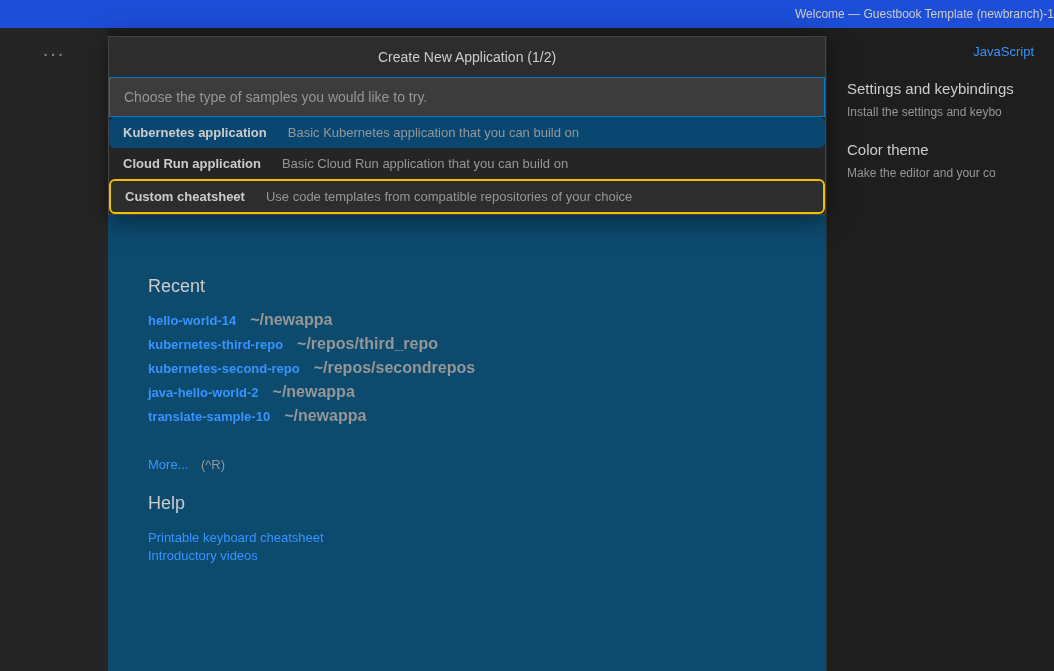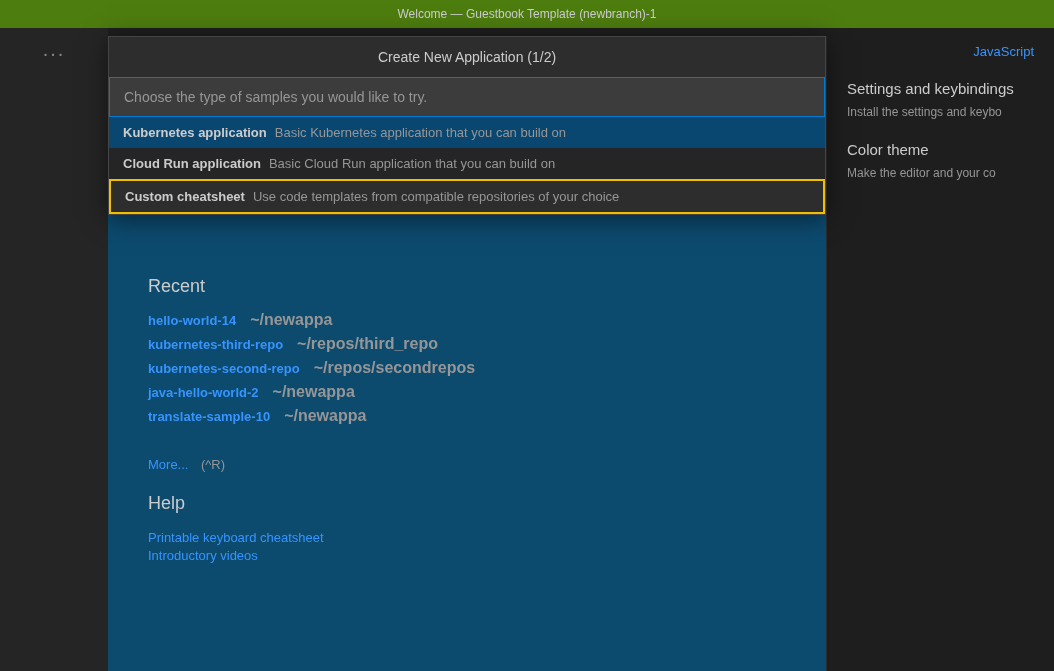--- a/index.html
+++ b/index.html
@@ -9,24 +9,24 @@
       color: #cccccc;
       width: 1054px;
       height: 671px;
       overflow: hidden;
       position: relative;
     }
 
     
     .title-bar {
       height: 28px;
-      background: #4d7c0f;
+      background: #1d4ed8;
       display: flex;
       align-items: center;
-      justify-content: center;
+      justify-content: flex-end;
       position: relative;
     }
     .title-bar-text {
       font-size: 12px;
       color: #cccccc;
     }
 
     
     .sidebar {
       position: absolute;
@@ -106,21 +106,22 @@
     
     .options-list {
       background: #252526;
     }
     .option-item {
       padding: 8px 14px;
       font-size: 13px;
       cursor: pointer;
       display: flex;
       align-items: center;
-      gap: 8px;
+      gap: 21px;
+      border-radius: 6px;
     }
     .option-item.selected {
       background: #094771;
     }
     .option-item.highlighted {
       border: 2px solid #f0c000;
       background: #2d2d2d;
     }
     .option-name {
       color: #cccccc;

